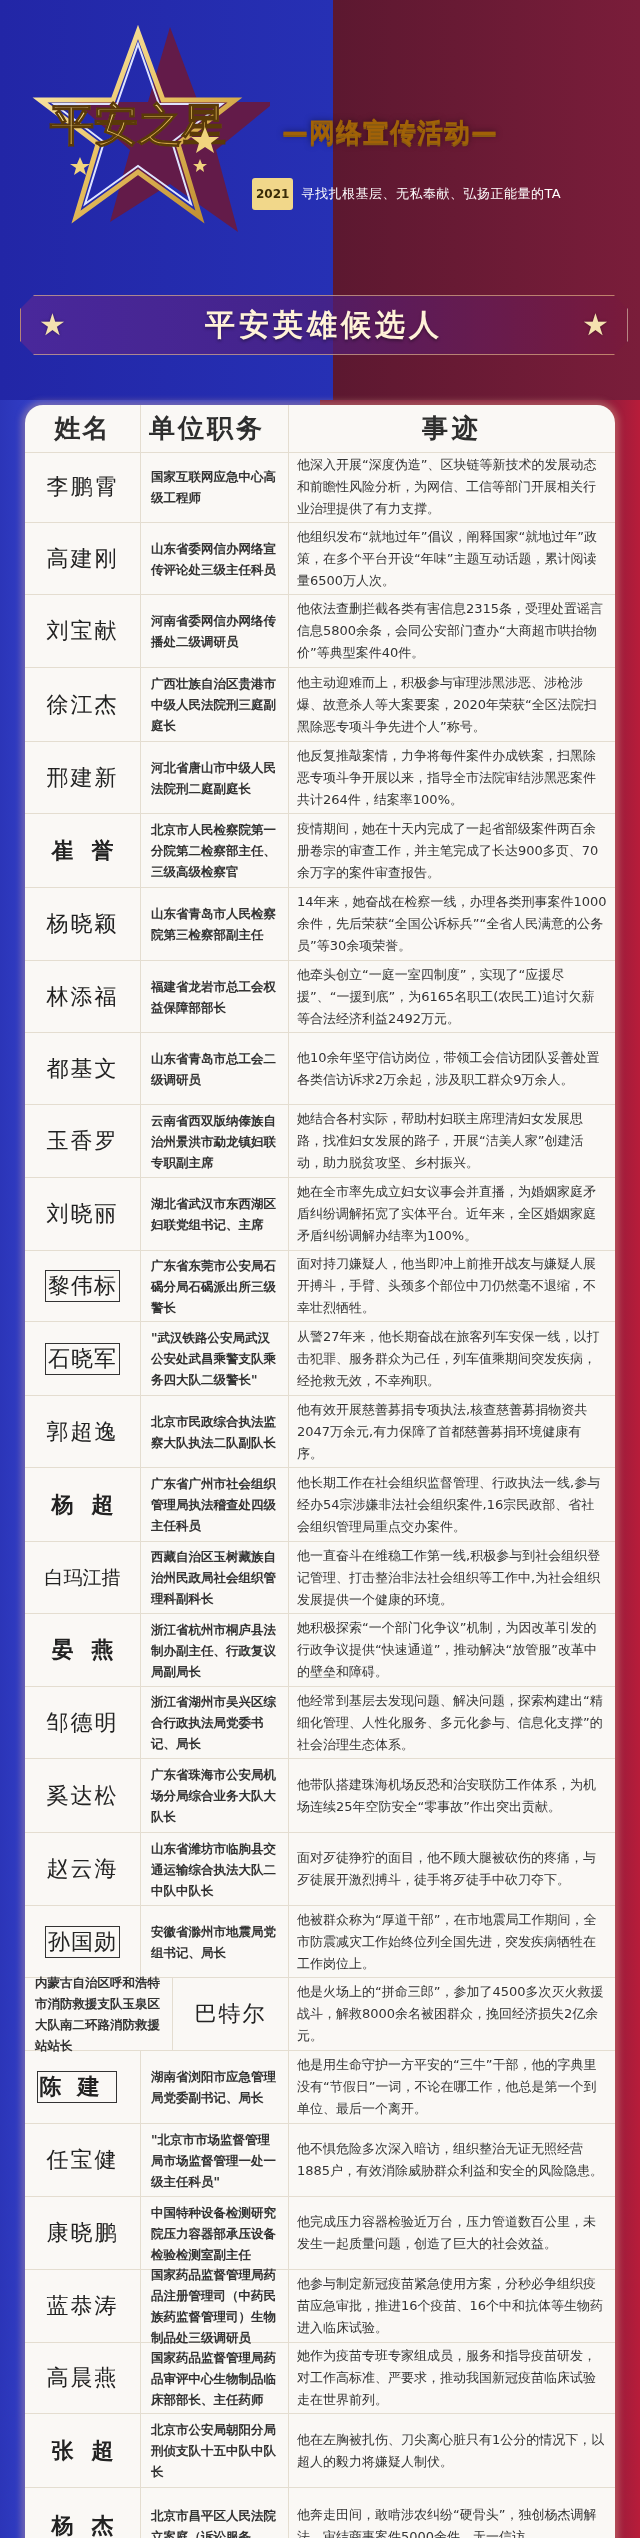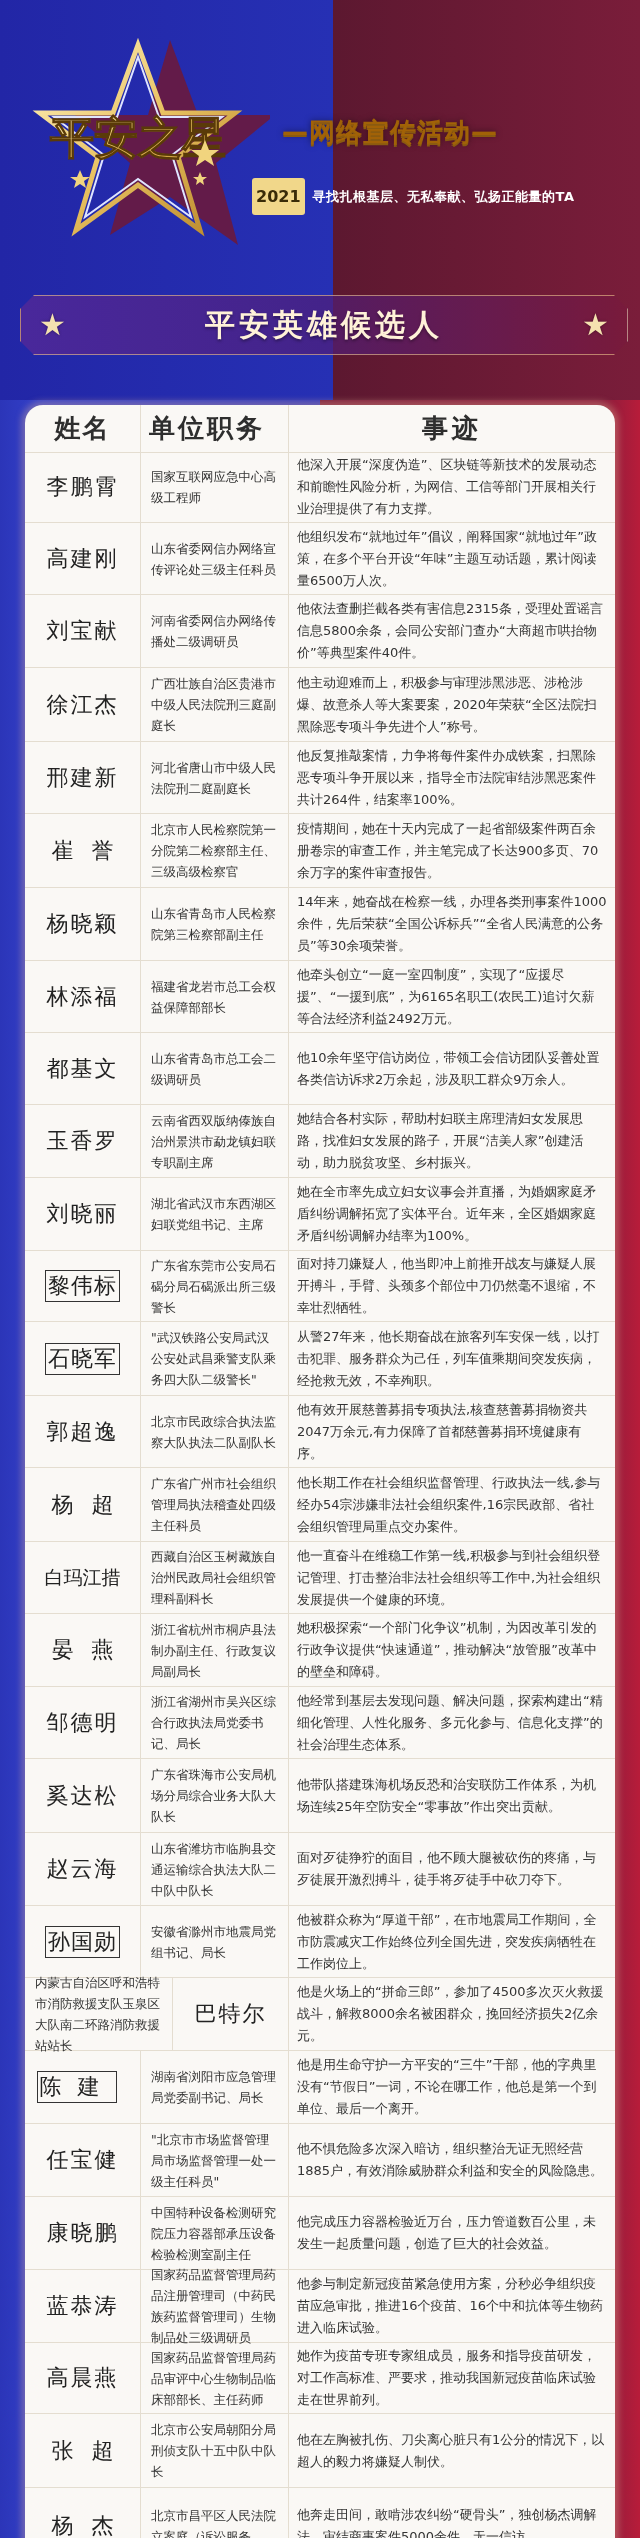--- a/index.html
+++ b/index.html
@@ -7,38 +7,38 @@
   body {
     position: relative;
     font-family: "DejaVu Sans", "Liberation Sans", sans-serif;
     background: linear-gradient(90deg, #2b35b8 0%, #3340c9 6%, #2d36bd 50%, #7a1c3a 50%, #8a1d3c 94%, #b81c3a 100%);
   }
   .bg-top {
     position: absolute; left: 0; top: 0; width: 640px; height: 400px;
     background: linear-gradient(90deg, #2226a6 0%, #2630b4 52%, #5c1830 52%, #7a1d3a 100%);
   }
   .logo {
-    position: absolute; left: 20px; top: 35px; width: 250px; height: 230px;
+    position: absolute; left: 20px; top: 22px; width: 250px; height: 230px;
   }
   .logo svg { width: 100%; height: 100%; }
   .event-title {
     position: absolute; left: 282px; top: 115px;
     font-size: 26px; font-weight: bold; color: #a16207;
     letter-spacing: 1px;
     text-shadow: 0 2px 0 #8a5a10, 0 0 6px rgba(0,0,0,0.5);
   }
   .subtitle-row {
     position: absolute; left: 252px; top: 178px; display: flex; align-items: center; gap: 8px;
   }
   .year-badge {
-    background: #f1d78a; color: #3a2c08; font-size: 16px; font-weight: bold;
+    background: #f1d78a; color: #3a2c08; font-size: 12px; font-weight: bold;
     padding: 9px 4px; border-radius: 3px;
   }
   .subtitle {
-    color: #fff; font-size: 13px; font-weight: bold; letter-spacing: 0.5px;
+    color: #fff; font-size: 13px; font-weight: normal; letter-spacing: 0.5px;
   }
   .section-banner {
     position: absolute; left: 20px; top: 295px; width: 608px; height: 60px;
     border: 1px solid rgba(240, 200, 140, 0.6);
     clip-path: polygon(14px 0, calc(100% - 14px) 0, 100% 14px, 100% calc(100% - 14px), calc(100% - 14px) 100%, 14px 100%, 0 calc(100% - 14px), 0 14px);
     background: linear-gradient(90deg, rgba(90,40,150,0.7) 0%, rgba(80,30,120,0.7) 50%, rgba(120,25,60,0.7) 100%);
     display: flex; align-items: center; justify-content: space-between; padding: 0 18px;
   }
   .banner-star { color: #f5e2b0; font-size: 30px; line-height: 1; text-shadow: 0 0 3px rgba(0,0,0,0.4); }
   .banner-title {
@@ -52,28 +52,28 @@
     overflow: hidden;
   }
   .row {
     position: absolute; left: 0; width: 590px; display: flex;
     border-bottom: 1px solid #e4ddd0;
   }
   .cell {
     display: flex; align-items: center; height: 100%;
   }
   .c-name { width: 116px; justify-content: center; border-right: 1px solid #e4ddd0; }
-  .c-pos { width: 148px; padding: 0 8px 0 10px; border-right: 1px solid #e4ddd0; }
+  .c-pos { width: 148px; padding: 0 8px 0 10px; border-right: 1px solid #e4ddd0; font-weight: bold; }
   .c-deed { flex: 1; padding: 0 8px 0 8px; }
   .hdr .cell { font-weight: bold; color: #2e2e2e; font-size: 26px; }
   .hdr .c-name { letter-spacing: 2px; }
   .hdr .c-pos { letter-spacing: 3px; padding-left: 8px; }
   .hdr .c-deed { justify-content: center; letter-spacing: 4px; }
   .name-text { font-size: 22px; color: #222; letter-spacing: 2px; white-space: nowrap; }
-  .name-text.spaced { letter-spacing: 18px; margin-right: -18px; }
+  .name-text.spaced { letter-spacing: 18px; margin-right: -18px; font-weight: bold; }
   .name-text.boxed { border: 1px solid #333; padding: 0 2px; letter-spacing: 1px; }
   .name-text.boxed.spaced { letter-spacing: 16px; margin-right: 12px; padding-right: 0; }
   .name-text.small { font-size: 19px; letter-spacing: 0; }
   .pos-text { font-size: 12.5px; color: #333; line-height: 21px; }
   .deed-text { font-size: 13px; color: #333; line-height: 22px; }
 </style>
 </head>
 <body>
 
 <div class="bg-top"></div>

